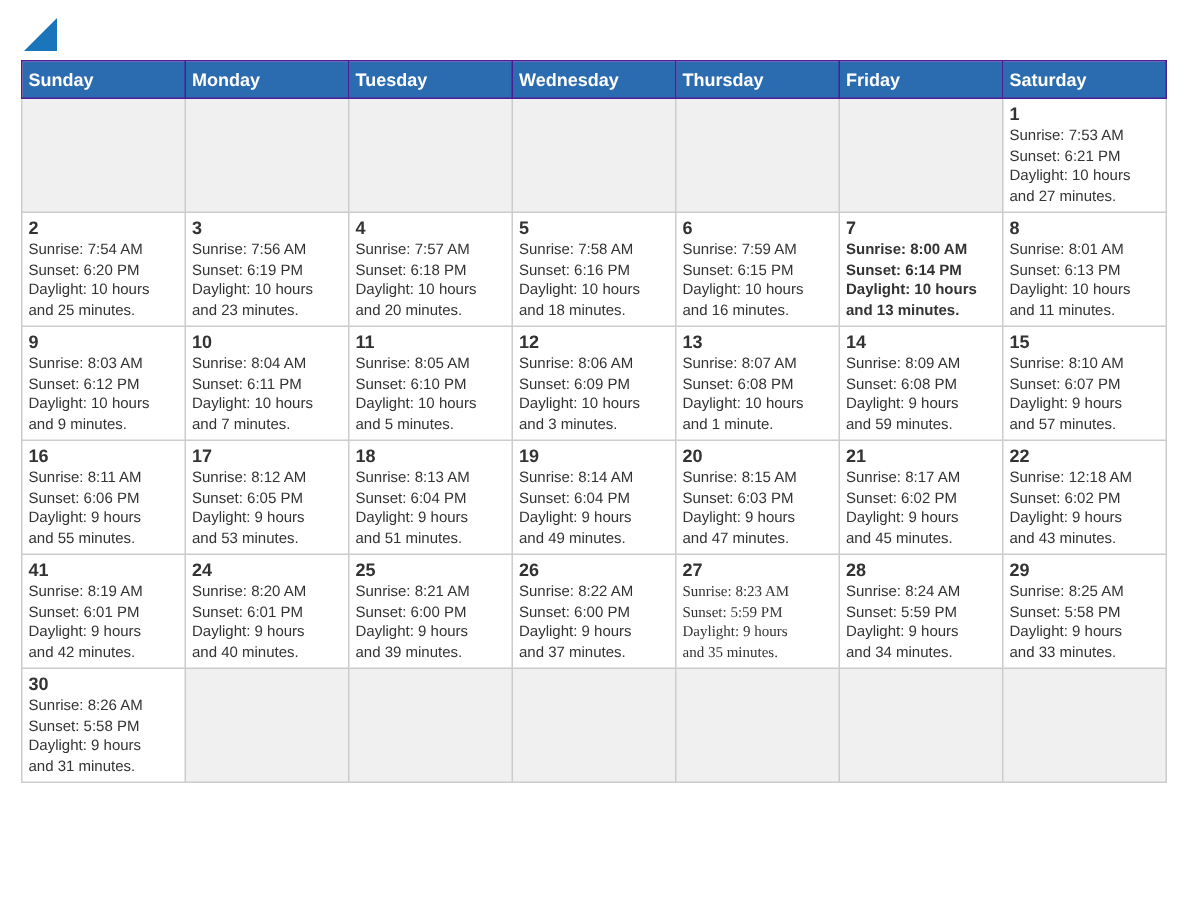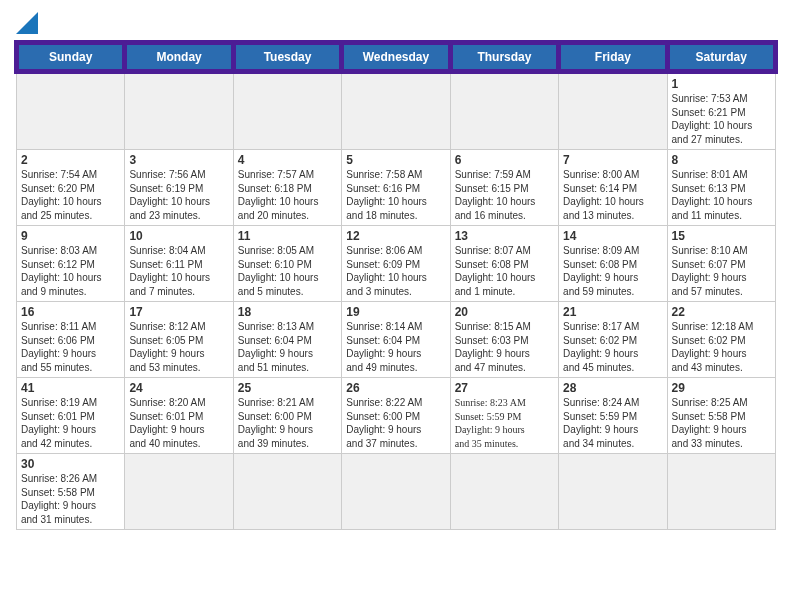--- a/index.html
+++ b/index.html
@@ -55,22 +55,22 @@
       width: 100%;
       border-collapse: collapse;
       table-layout: fixed;
     }
     .calendar thead tr th {
       background: #2b6cb0;
       color: #fff;
       font-size: 12px;
       font-weight: bold;
       padding: 5px 4px;
-      border: 5px solid #4c1d95;
-      text-align: center;
+      border: 1px solid #4c1d95;
+      text-align: left;
     }
     .calendar tbody tr td {
       border: 1px solid #ccc;
       vertical-align: top;
       padding: 3px 4px;
       font-size: 9.5px;
       color: #333;
       background: #fff;
       height: 74px;
       width: calc(100% / 7);
@@ -174,21 +174,21 @@
           </td>
           <td>
             <span class="day-number">6</span>
             <div class="day-info" style="white-space: pre-line;">Sunrise: 7:59 AM
 Sunset: 6:15 PM
 Daylight: 10 hours
 and 16 minutes.</div>
           </td>
           <td>
             <span class="day-number">7</span>
-            <div class="day-info" style="white-space: pre-line;">Sunrise: 8:00 AM
+            <div class="day-info" style="white-space: pre-line; font-weight: bold;">Sunrise: 8:00 AM
 Sunset: 6:14 PM
 Daylight: 10 hours
 and 13 minutes.</div>
           </td>
           <td>
             <span class="day-number">8</span>
             <div class="day-info" style="white-space: pre-line;">Sunrise: 8:01 AM
 Sunset: 6:13 PM
 Daylight: 10 hours
 and 11 minutes.</div>

